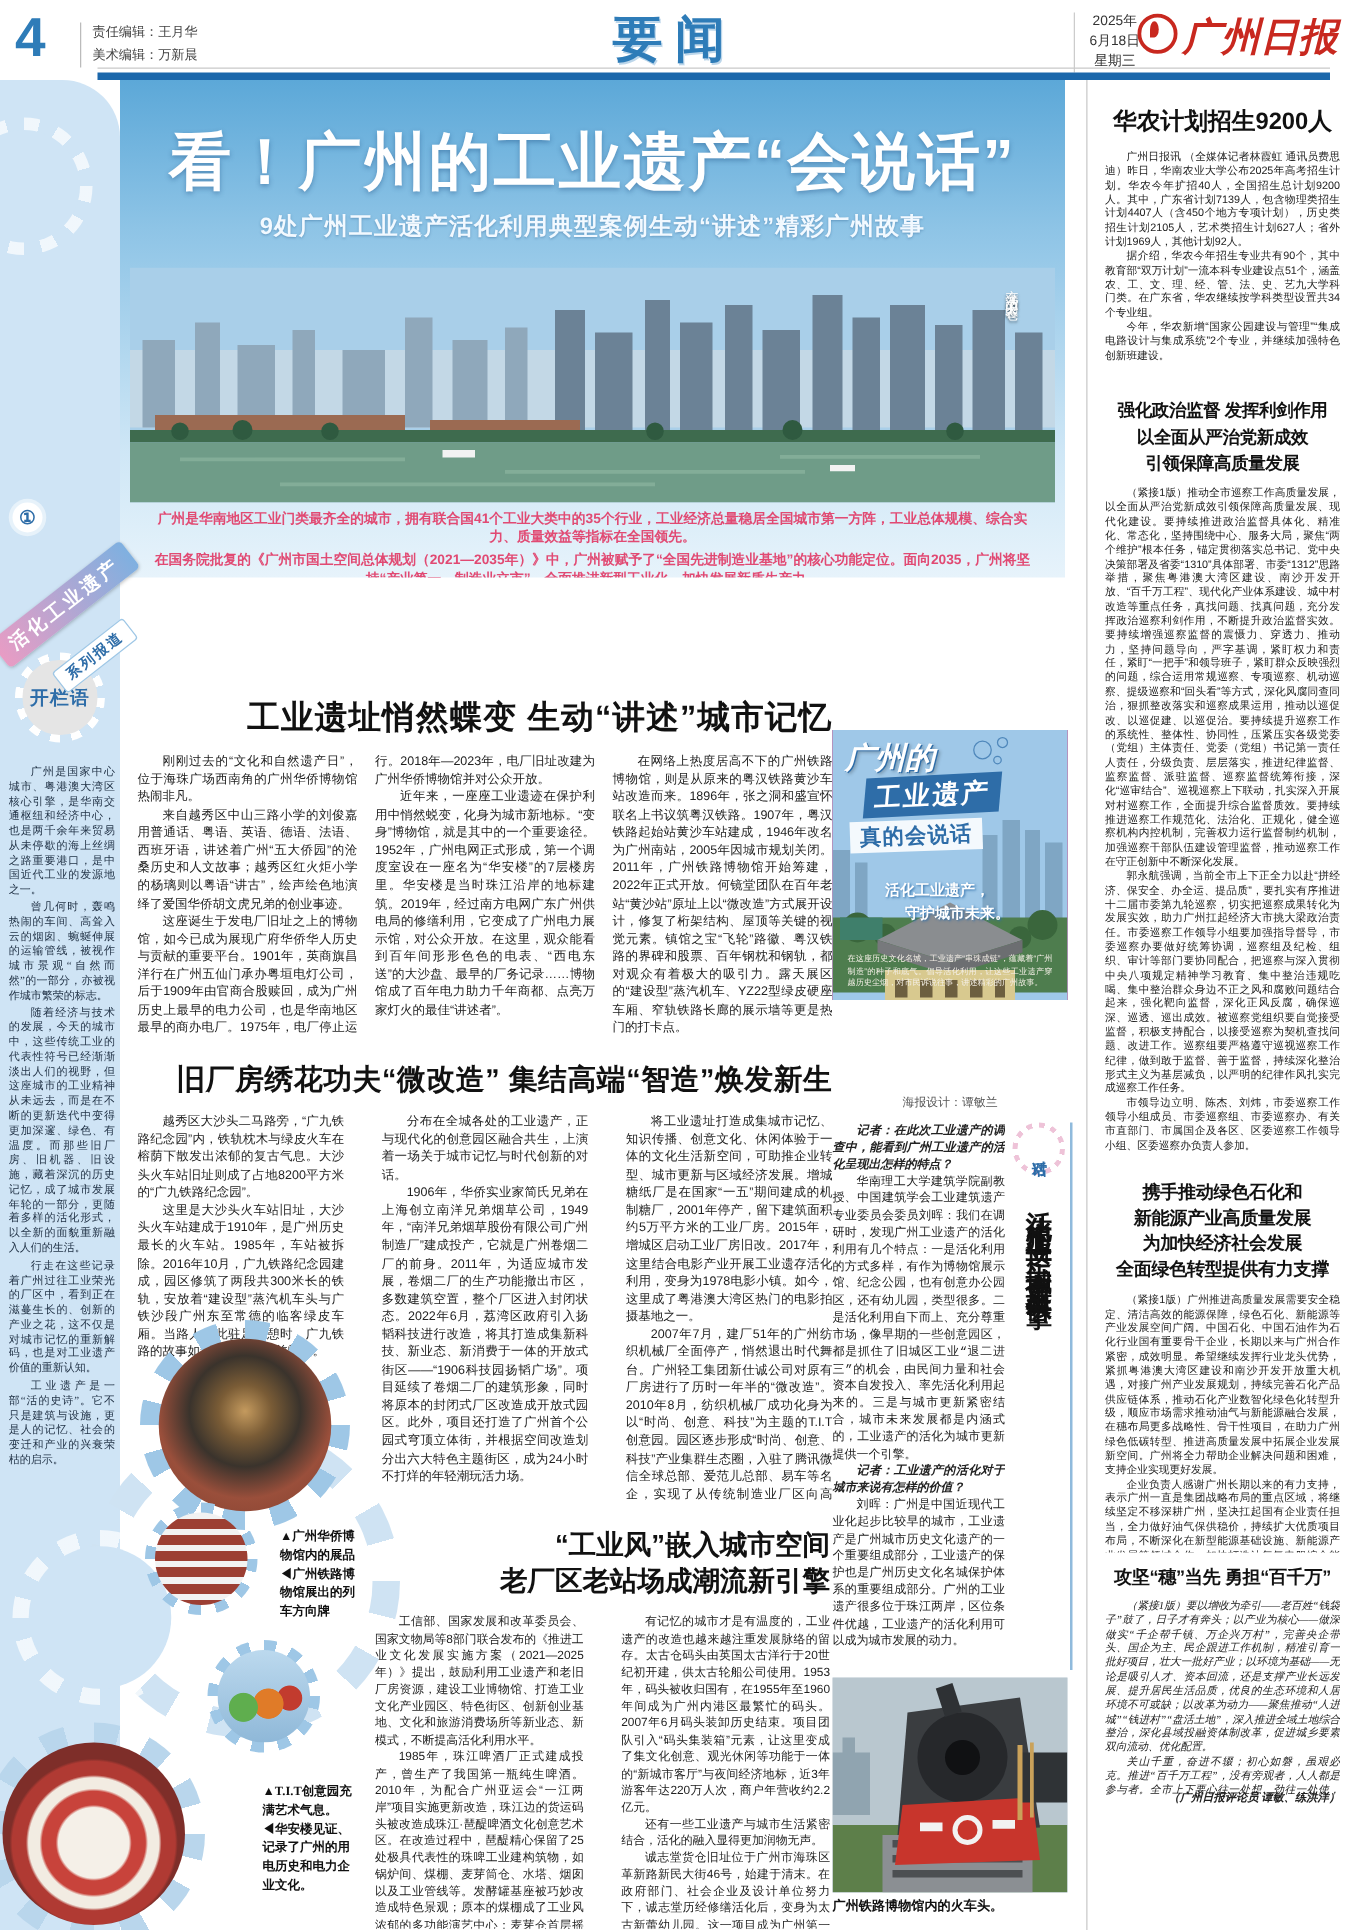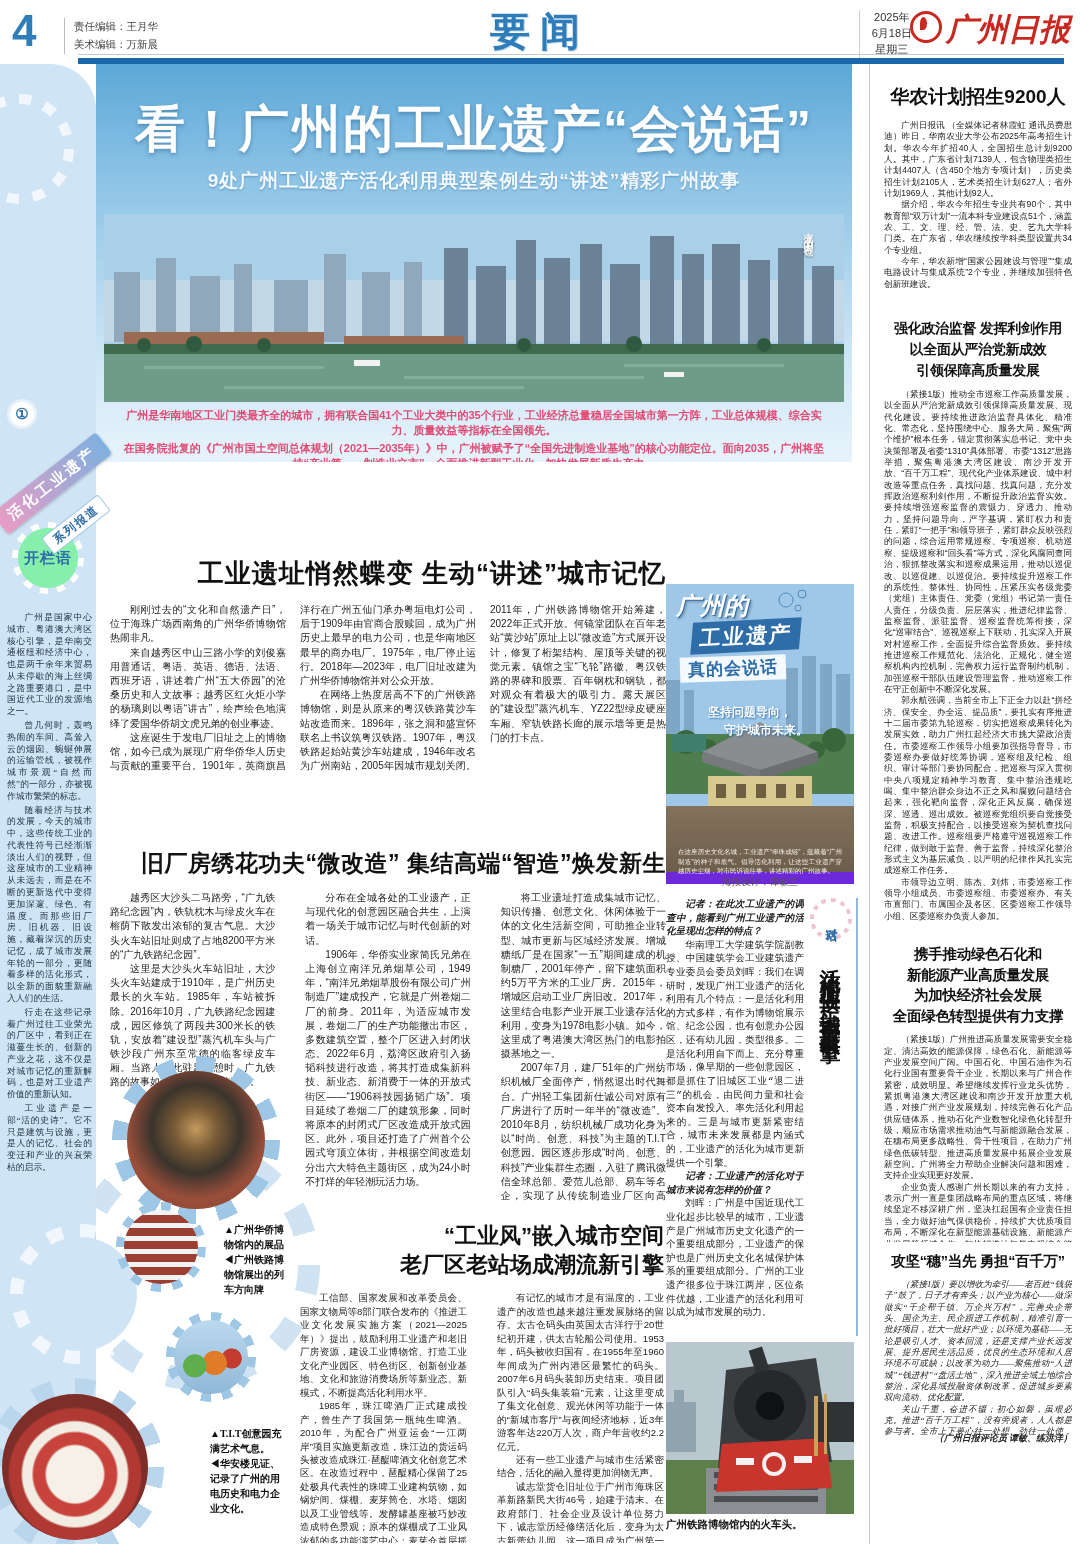--- a/index.html
+++ b/index.html
@@ -21,21 +21,21 @@
   .logo-mark::after{content:"";position:absolute;left:7px;top:3px;width:7px;height:13px;background:#c8281f;border-radius:50% 50% 50% 0;}
   .hairline{position:absolute;left:78px;right:16px;top:54px;height:1px;background:#c9c9c9;}
   .bluerule{position:absolute;left:78px;right:16px;top:58px;height:6px;background:#1b67ab;}
   
   .sidebar{position:absolute;left:0;top:64px;width:96px;height:1480px;background:#cfe4f5;border-radius:0 46px 0 0;}
   .ring{position:absolute;border-radius:50%;}
   .ring::before{content:"";position:absolute;inset:0;border-radius:50%;
     background:repeating-conic-gradient(var(--tooth,#a9cde9) 0 14deg, rgba(0,0,0,0) 14deg 30deg);}
   .ring .ph{position:absolute;inset:9%;border-radius:50%;z-index:1;}
   .opening-badge{position:absolute;left:12px;top:522px;width:72px;height:72px;z-index:3;}
-  .opening-badge .ph{background:#86efac;display:flex;align-items:center;justify-content:center;
+  .opening-badge .ph{background:#e5e5e5;display:flex;align-items:center;justify-content:center;
      font-size:15px;font-weight:bold;color:#2e6da8;letter-spacing:1px;}
   .essay{position:absolute;left:7px;top:612px;width:85px;height:586px;overflow:hidden;z-index:2;
          font-family:"Liberation Serif",serif;font-size:8.8px;line-height:1.34;color:#223347;text-align:justify;}
   .essay p{margin:0 0 2px 0;text-indent:2em;}
   
   .feature{position:absolute;left:96px;top:64px;width:756px;height:398px;overflow:hidden;
            background:linear-gradient(180deg,#5ca8d8 0%,#8ec4e6 30%,#cfe7f6 75%,#e7f3fb 100%);}
   .f-headline{position:absolute;left:0;right:0;top:32px;text-align:center;color:#fff;font-weight:bold;
               font-size:50px;letter-spacing:2px;text-shadow:0 2px 4px rgba(30,80,130,.45);white-space:nowrap;}
   .f-subhead{position:absolute;left:0;right:0;top:104px;text-align:center;color:#f2f9ff;font-size:19px;
@@ -68,21 +68,21 @@
   #article1 .a-body{margin-top:12px;height:232px;column-count:3;column-gap:14px;}
   #article2{left:110px;top:848px;width:556px;}
   #article2 h2{font-size:23px;letter-spacing:0.5px;}
   .cols{display:flex;gap:30px;margin-top:12px;}
   .cols .col{width:176px;height:310px;overflow:hidden;}
   #article3{left:300px;top:1222px;width:364px;}
   #article3 h2{font-size:22px;line-height:1.3;}
   #article3 .cols .col{width:175px;height:252px;}
   #article3 .a-body{font-size:9.5px;}
   
-  .poster{position:absolute;left:666px;top:584px;width:188px;height:300px;overflow:hidden;background:#6d28d9;}
+  .poster{position:absolute;left:666px;top:584px;width:188px;height:216px;overflow:hidden;background:#701a75;}
   .poster svg{position:absolute;inset:0;}
   .p-t1{position:absolute;left:10px;top:6px;font-size:24px;font-weight:bold;color:#fff;font-style:italic;
         text-shadow:1px 1px 0 #2e6da8,2px 2px 3px rgba(0,0,0,.3);}
   .p-t2{position:absolute;left:26px;top:36px;background:#2e6da8;color:#fff;font-size:21px;font-weight:bold;
         padding:2px 8px;transform:skew(-8deg) rotate(-3deg);letter-spacing:2px;}
   .p-t3{position:absolute;left:14px;top:72px;background:#f4f9fd;color:#2e6da8;font-size:17px;font-weight:bold;
         padding:1px 8px;transform:rotate(-2deg);letter-spacing:1px;}
   .p-s1{position:absolute;left:42px;top:120px;color:#fff;font-size:12px;font-weight:bold;
         text-shadow:1px 1px 2px #2e6da8;}
   .p-s2{position:absolute;left:58px;top:138px;color:#fff;font-size:12px;font-weight:bold;
@@ -254,20 +254,21 @@
     <div class="series-ribbon">活化工业遗产</div>
     <div class="series-sub">系列报道</div>
   </div>
 
   <div class="art" id="article1">
     <h2>工业遗址悄然蝶变 生动“讲述”城市记忆</h2>
     <div class="a-body">
       <p>刚刚过去的“文化和自然遗产日”，位于海珠广场西南角的广州华侨博物馆热闹非凡。</p>
       <p>来自越秀区中山三路小学的刘俊嘉用普通话、粤语、英语、德语、法语、西班牙语，讲述着广州“五大侨园”的沧桑历史和人文故事；越秀区红火炬小学的杨璃则以粤语“讲古”，绘声绘色地演绎了爱国华侨胡文虎兄弟的创业事迹。</p>
       <p>这座诞生于发电厂旧址之上的博物馆，如今已成为展现广府华侨华人历史与贡献的重要平台。1901年，英商旗昌洋行在广州五仙门承办粤垣电灯公司，后于1909年由官商合股赎回，成为广州历史上最早的电力公司，也是华南地区最早的商办电厂。1975年，电厂停止运行。2018年—2023年，电厂旧址改建为广州华侨博物馆并对公众开放。</p>
+      <p>近年来，一座座工业遗迹在保护利用中悄然蜕变，化身为城市新地标。“变身”博物馆，就是其中的一个重要途径。1952年，广州电网正式形成，第一个调度室设在一座名为“华安楼”的7层楼房里。华安楼是当时珠江沿岸的地标建筑。2019年，经过南方电网广东广州供电局的修缮利用，它变成了广州电力展示馆，对公众开放。在这里，观众能看到百年间形形色色的电表、“西电东送”的大沙盘、最早的厂务记录……博物馆成了百年电力助力千年商都、点亮万家灯火的最佳“讲述者”。</p>
       <p>在网络上热度居高不下的广州铁路博物馆，则是从原来的粤汉铁路黄沙车站改造而来。1896年，张之洞和盛宣怀联名上书议筑粤汉铁路。1907年，粤汉铁路起始站黄沙车站建成，1946年改名为广州南站，2005年因城市规划关闭。2011年，广州铁路博物馆开始筹建，2022年正式开放。何镜堂团队在百年老站“黄沙站”原址上以“微改造”方式展开设计，修复了桁架结构、屋顶等关键的视觉元素。镇馆之宝“飞轮”路徽、粤汉铁路的界碑和股票、百年钢枕和钢轨，都对观众有着极大的吸引力。露天展区的“建设型”蒸汽机车、YZ22型绿皮硬座车厢、窄轨铁路长廊的展示墙等更是热门的打卡点。</p>
     </div>
   </div>
 
   <div class="art" id="article2">
     <h2>旧厂房绣花功夫“微改造” 集结高端“智造”焕发新生</h2>
     <div class="cols a-body">
       <div class="col">
         <p>越秀区大沙头二马路旁，“广九铁路纪念园”内，铁轨枕木与绿皮火车在榕荫下散发出浓郁的复古气息。大沙头火车站旧址则成了占地8200平方米的“广九铁路纪念园”。</p>
         <p>这里是大沙头火车站旧址，大沙头火车站建成于1910年，是广州历史最长的火车站。1985年，车站被拆除。2016年10月，广九铁路纪念园建成，园区修筑了两段共300米长的铁轨，安放着“建设型”蒸汽机车头与广铁沙段广州东至常德的临客绿皮车厢。当路人在此驻足小憩时，广九铁路的故事如老电影般在眼前闪过。</p>
@@ -340,21 +341,21 @@
         </defs>
       <g stroke="#2e6da8" stroke-width="1" fill="none" opacity="0.7">
         <circle cx="120" cy="16" r="7"></circle>
           <circle cx="136" cy="10" r="4"></circle>
           <circle cx="132" cy="24" r="3"></circle>
       </g>
     </svg>
     <div class="p-t1">广州的</div>
     <div class="p-t2">工业遗产</div>
     <div class="p-t3">真的会说话</div>
-    <div class="p-s1">坚持问题导向，</div>
+    <div class="p-s1">活化工业遗产，</div>
     <div class="p-s2">守护城市未来。</div>
     <div class="p-note">在这座历史文化名城，工业遗产“串珠成链”，蕴藏着“广州制造”的种子和底气。倡导活化利用，让这些工业遗产穿越历史尘烟，对市民诉说往事，讲述精彩的广州故事。</div>
   </div>
   <div class="p-credit">海报设计：谭敏兰</div>
 
   <div class="dialog-text">
     <p class="q">记者：在此次工业遗产的调查中，能看到广州工业遗产的活化呈现出怎样的特点？</p>
     <p>华南理工大学建筑学院副教授、中国建筑学会工业建筑遗产专业委员会委员刘晖：我们在调研时，发现广州工业遗产的活化利用有几个特点：一是活化利用的方式多样，有作为博物馆展示馆、纪念公园，也有创意办公园区，还有幼儿园，类型很多。二是活化利用自下而上、充分尊重市场，像早期的一些创意园区，都是抓住了旧城区工业“退二进三”的机会，由民间力量和社会资本自发投入、率先活化利用起来的。三是与城市更新紧密结合，城市未来发展都是内涵式的，工业遗产的活化为城市更新提供一个引擎。</p>
     <p class="q">记者：工业遗产的活化对于城市来说有怎样的价值？</p>
     <p>刘晖：广州是中国近现代工业化起步比较早的城市，工业遗产是广州城市历史文化遗产的一个重要组成部分，工业遗产的保护也是广州历史文化名城保护体系的重要组成部分。广州的工业遗产很多位于珠江两岸，区位条件优越，工业遗产的活化利用可以成为城市发展的动力。</p>

